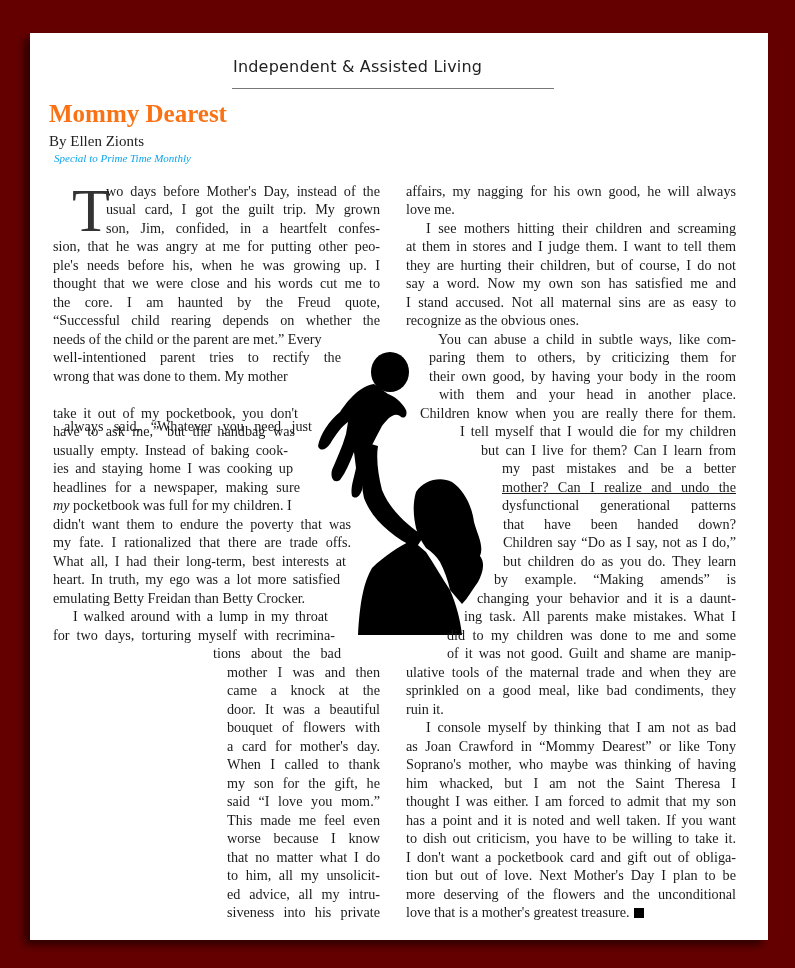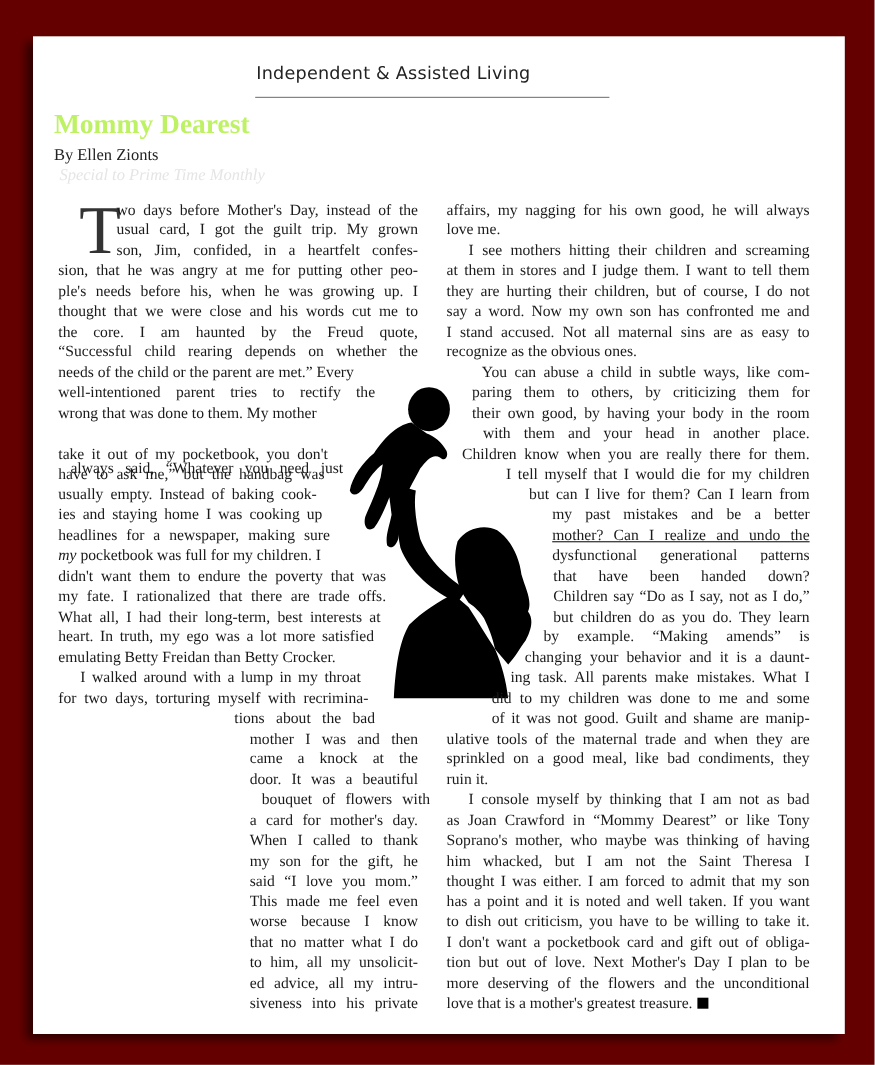--- a/index.html
+++ b/index.html
@@ -31,36 +31,36 @@
     position: absolute;
     left: 232px; top: 88px;
     width: 322px; height: 1px;
     background: #777;
   }
   .title {
     position: absolute;
     left: 49px; top: 100px;
     font-size: 25px;
     font-weight: bold;
-    color: #bef264;
+    color: #f97316;
     white-space: nowrap;
   }
   .byline {
     position: absolute;
     left: 49px; top: 133px;
     font-size: 15px;
     color: #222;
     white-space: nowrap;
   }
   .credit {
     position: absolute;
     left: 54px; top: 152px;
-    font-size: 15px;
+    font-size: 11px;
     font-style: italic;
-    color: #e5e5e5;
+    color: #0ea5e9;
     white-space: nowrap;
   }
   .body-line {
     position: absolute;
     font-size: 14.2px;
     color: #1a1a1a;
     white-space: nowrap;
     height: 18px;
     line-height: 18px;
     text-align: justify;
@@ -139,39 +139,39 @@
     <div class="body-line" style="left: 53px; top: 533px; width: 298px;">my fate. I rationalized that there are trade offs.</div>
     <div class="body-line" style="left: 53px; top: 552px; width: 293px;">What all, I had their long-term, best interests at</div>
     <div class="body-line" style="left: 53px; top: 570px; width: 287px;">heart. In truth, my ego was a lot more satisfied</div>
     <div class="body-line last" style="left: 53px; top: 589px; width: 272px;">emulating Betty Freidan than Betty Crocker.</div>
     <div class="body-line" style="left: 73px; top: 607px; width: 255px;">I walked around with a lump in my throat</div>
     <div class="body-line" style="left: 53px; top: 626px; width: 282px;">for two days, torturing myself with recrimina-</div>
     <div class="body-line" style="left: 213px; top: 644px; width: 128px;">tions about the bad</div>
     <div class="body-line" style="left: 227px; top: 663px; width: 153px;">mother I was and then</div>
     <div class="body-line" style="left: 227px; top: 681px; width: 153px;">came a knock at the</div>
     <div class="body-line" style="left: 227px; top: 700px; width: 153px;">door. It was a beautiful</div>
-    <div class="body-line" style="left: 227px; top: 718px; width: 153px; margin-left: 11px;">bouquet of flowers with</div>
+    <div class="body-line" style="left: 227px; top: 718px; width: 153px;">bouquet of flowers with</div>
     <div class="body-line" style="left: 227px; top: 737px; width: 153px;">a card for mother's day.</div>
     <div class="body-line" style="left: 227px; top: 755px; width: 153px;">When I called to thank</div>
     <div class="body-line" style="left: 227px; top: 774px; width: 153px;">my son for the gift, he</div>
     <div class="body-line" style="left: 227px; top: 792px; width: 153px;">said “I love you mom.”</div>
     <div class="body-line" style="left: 227px; top: 811px; width: 153px;">This made me feel even</div>
     <div class="body-line" style="left: 227px; top: 829px; width: 153px;">worse because I know</div>
     <div class="body-line" style="left: 227px; top: 848px; width: 153px;">that no matter what I do</div>
     <div class="body-line" style="left: 227px; top: 866px; width: 153px;">to him, all my unsolicit-</div>
     <div class="body-line" style="left: 227px; top: 885px; width: 153px;">ed advice, all my intru-</div>
     <div class="body-line" style="left: 227px; top: 903px; width: 153px;">siveness into his private</div>
   </div>
 <div id="right-col">
     <div class="body-line" style="left: 406px; top: 182px; width: 330px;">affairs, my nagging for his own good, he will always</div>
     <div class="body-line last" style="left: 406px; top: 200px; width: 330px;">love me.</div>
     <div class="body-line" style="left: 426px; top: 219px; width: 310px;">I see mothers hitting their children and screaming</div>
     <div class="body-line" style="left: 406px; top: 237px; width: 330px;">at them in stores and I judge them. I want to tell them</div>
     <div class="body-line" style="left: 406px; top: 256px; width: 330px;">they are hurting their children, but of course, I do not</div>
-    <div class="body-line" style="left: 406px; top: 274px; width: 330px;">say a word. Now my own son has confronted me and</div>
+    <div class="body-line" style="left: 406px; top: 274px; width: 330px;">say a word. Now my own son has satisfied me and</div>
     <div class="body-line" style="left: 406px; top: 293px; width: 330px;">I stand accused. Not all maternal sins are as easy to</div>
     <div class="body-line last" style="left: 406px; top: 311px; width: 330px;">recognize as the obvious ones.</div>
     <div class="body-line" style="left: 438px; top: 330px; width: 298px;">You can abuse a child in subtle ways, like com-</div>
     <div class="body-line" style="left: 429px; top: 348px; width: 307px;">paring them to others, by criticizing them for</div>
     <div class="body-line" style="left: 429px; top: 367px; width: 307px;">their own good, by having your body in the room</div>
     <div class="body-line" style="left: 439px; top: 385px; width: 297px;">with them and your head in another place.</div>
     <div class="body-line" style="left: 420px; top: 404px; width: 316px;">Children know when you are really there for them.</div>
     <div class="body-line" style="left: 460px; top: 422px; width: 276px;">I tell myself that I would die for my children</div>
     <div class="body-line" style="left: 481px; top: 441px; width: 255px;">but can I live for them? Can I learn from</div>
     <div class="body-line" style="left: 502px; top: 459px; width: 234px;">my past mistakes and be a better</div>

